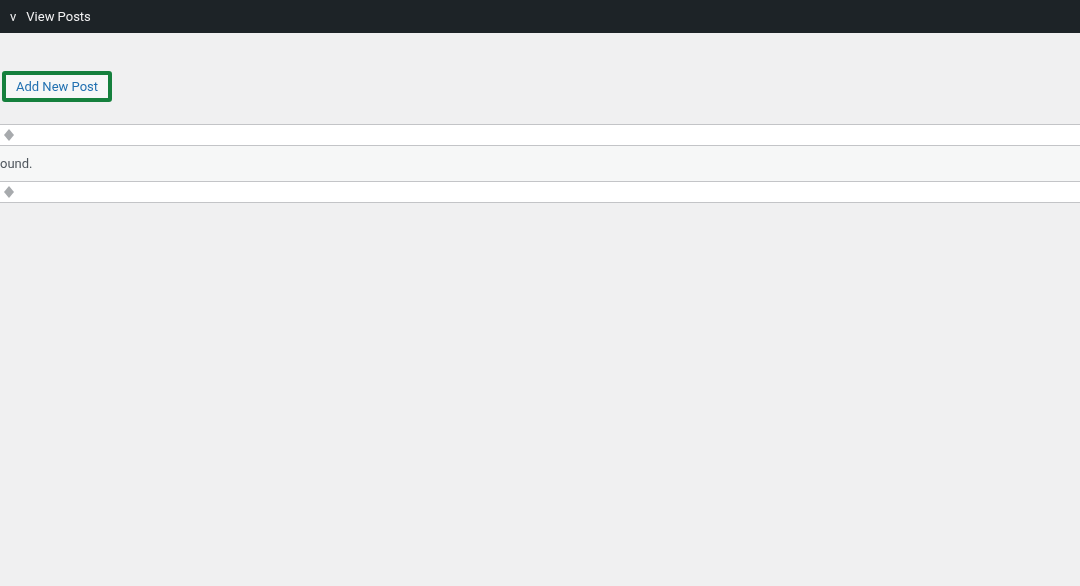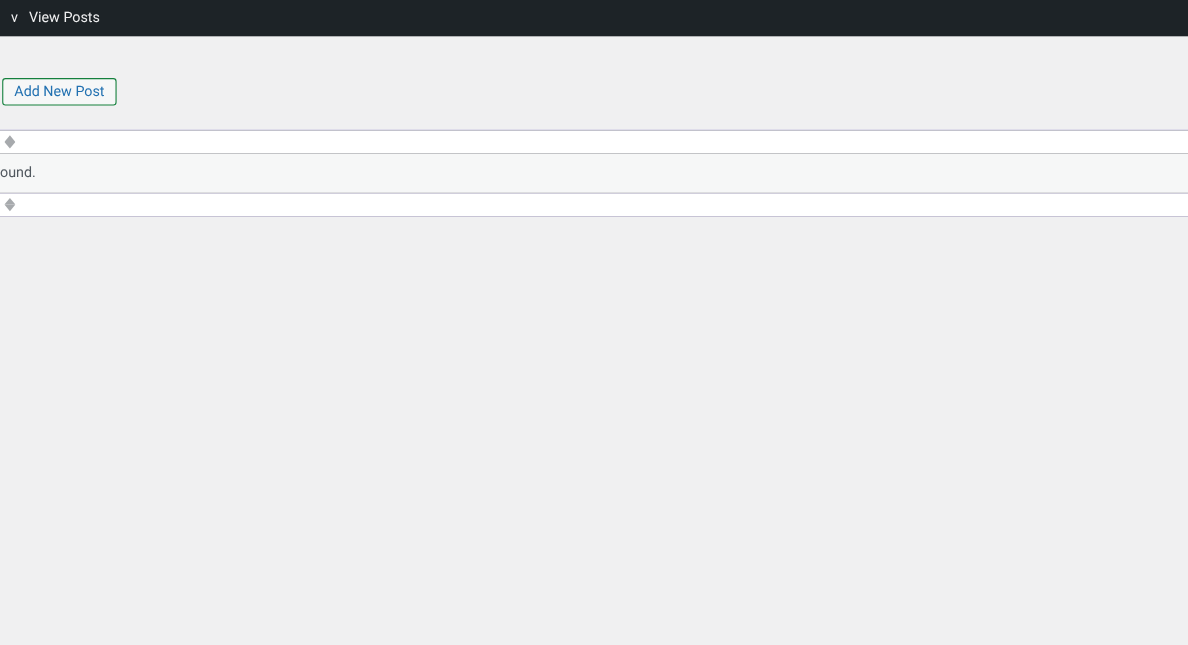--- a/index.html
+++ b/index.html
@@ -44,40 +44,40 @@
       padding: 10px 0 0 0;
     }
     .header-area {
       padding: 0 0 0 0;
       margin-bottom: 50px;
     }
     .add-new-btn {
       display: inline-block;
       margin-left: 0px;
       padding: 4px 10px;
-      border: 1px solid #15803d;
+      border: 4px solid #15803d;
       border-radius: 3px;
       background: #f6f7f7;
       color: #2271b1;
       font-size: 13px;
       line-height: normal;
       cursor: pointer;
       text-decoration: none;
       position: relative;
       top: 28px;
       left: 2px;
     }
     .table-wrap {
       width: 100%;
     }
     table.wp-list {
       width: 100%;
       border-collapse: collapse;
       border-spacing: 0;
-      background: #c4b5fd;
+      background: #701a75;
       border: 1px solid #c3c4c7;
       border-left: none;
       border-right: none;
     }
     table.wp-list thead th,
     table.wp-list tfoot th {
       background: #fff;
       text-align: left;
       font-weight: 400;
       color: #2c3338;

